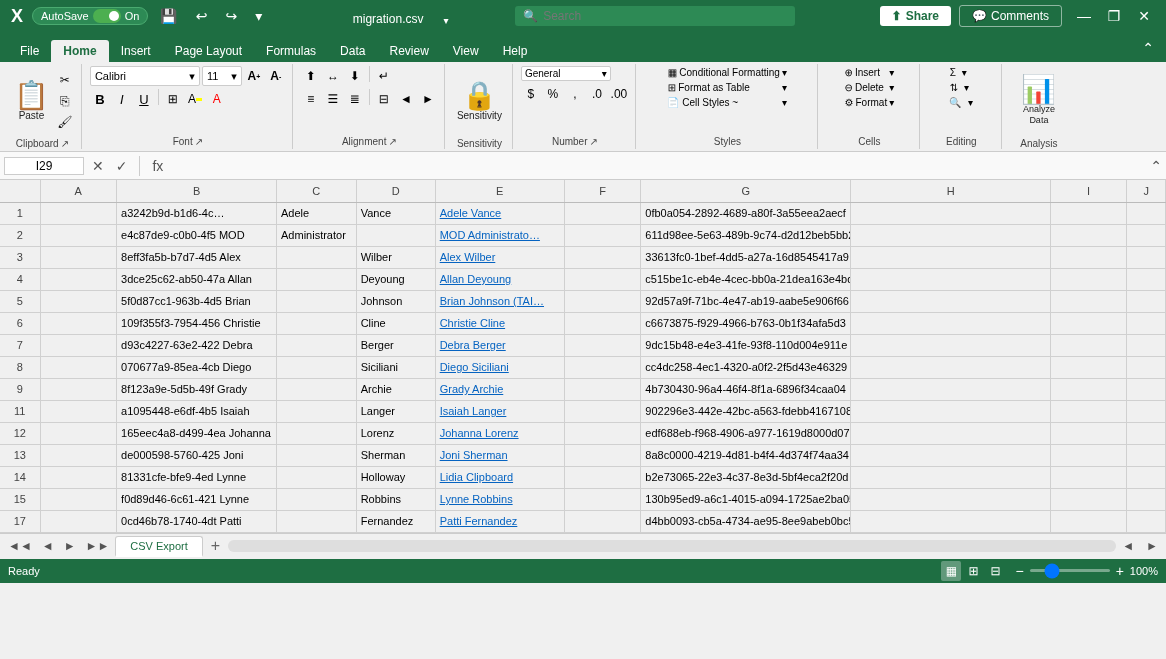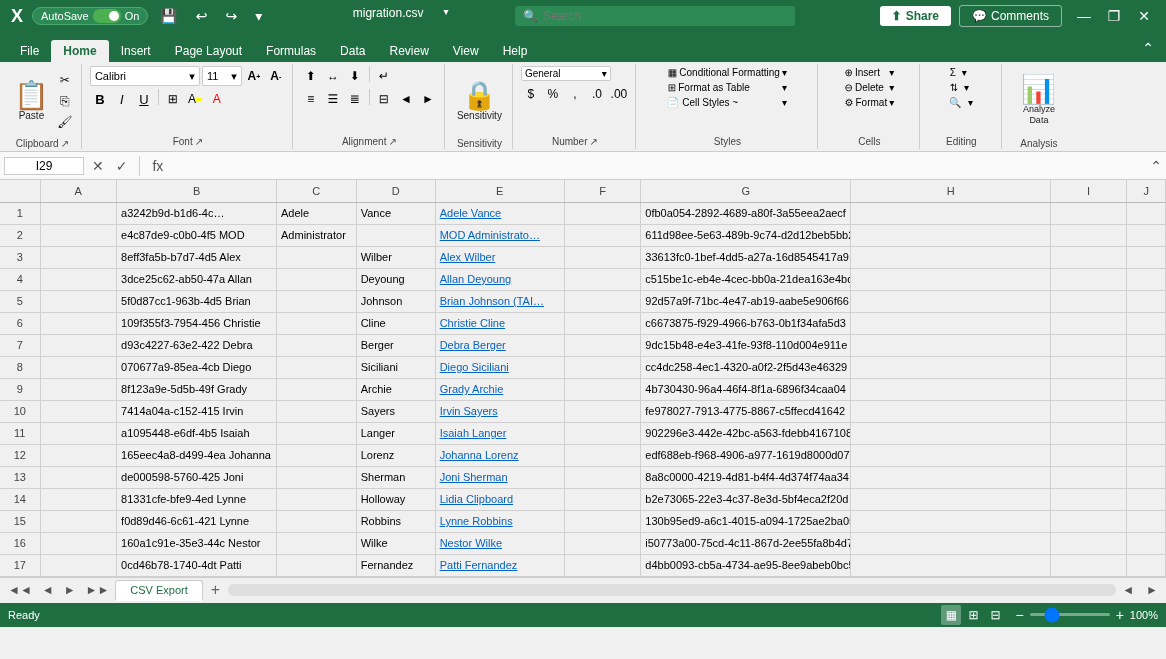--- a/index.html
+++ b/index.html
@@ -9,21 +9,21 @@
     .title-bar {
       background: #1e6e42;
       color: white;
       height: 32px;
       display: flex;
       align-items: center;
       padding: 0 8px;
       justify-content: space-between;
     }
     .title-bar-left { display: flex; align-items: center; gap: 6px; }
-    .title-bar-center { display: flex; align-items: flex-start; gap: 20px; flex: 1; justify-content: center; }
+    .title-bar-center { display: flex; align-items: flex-end; gap: 20px; flex: 1; justify-content: center; }
     .title-bar-right { display: flex; align-items: center; gap: 8px; }
     .autosave-badge { background: #2d8a55; border: 1px solid #4aaa70; border-radius: 10px; padding: 1px 8px; font-size: 11px; display: flex; align-items: center; gap: 4px; }
     .autosave-toggle { background: #4CAF50; border-radius: 8px; width: 28px; height: 14px; display: inline-block; position: relative; }
     .autosave-toggle::after { content: ''; position: absolute; right: 2px; top: 2px; width: 10px; height: 10px; background: white; border-radius: 50%; }
     .title-filename { font-size: 12px; font-weight: 500; }
     .title-btn { background: none; border: none; color: white; cursor: pointer; padding: 2px 6px; font-size: 14px; border-radius: 3px; }
     .search-box { background: #2d8a55; border: none; border-radius: 3px; color: white; padding: 3px 28px 3px 28px; width: 280px; font-size: 12px; outline: none; }
     .search-wrap { position: relative; display: flex; align-items: center; }
     .search-wrap .search-icon-inner { position: absolute; left: 8px; color: white; font-size: 12px; }
     .win-controls { display: flex; gap: 2px; }
@@ -543,33 +543,20 @@
             <td style="max-width: 80px; overflow: hidden; white-space: nowrap;"></td>
             <td style="max-width: 80px; overflow: hidden; white-space: nowrap;">Archie</td>
             <td style="max-width: 130px; overflow: hidden; white-space: nowrap; color: rgb(5, 99, 193); text-decoration: underline; cursor: pointer;">Grady Archie</td>
             <td style="max-width: 80px; overflow: hidden; white-space: nowrap;"></td>
             <td style="max-width: 210px; overflow: hidden; white-space: nowrap;">4b730430-96a4-46f4-8f1a-6896f34caa04</td>
             <td style="max-width: 210px; overflow: hidden; white-space: nowrap;"></td>
             <td style="max-width: 80px; overflow: hidden; white-space: nowrap;"></td>
             <td style="width: 40px;"></td>
           </tr>
           <tr>
-            <td class="row-num">10</td>
-            <td style="max-width: 80px; overflow: hidden; white-space: nowrap;"></td>
-            <td style="max-width: 160px; overflow: hidden; white-space: nowrap;">7414a04a-c152-415 Irvin</td>
-            <td style="max-width: 80px; overflow: hidden; white-space: nowrap;"></td>
-            <td style="max-width: 80px; overflow: hidden; white-space: nowrap;">Sayers</td>
-            <td style="max-width: 130px; overflow: hidden; white-space: nowrap; color: rgb(5, 99, 193); text-decoration: underline; cursor: pointer;">Irvin Sayers</td>
-            <td style="max-width: 80px; overflow: hidden; white-space: nowrap;"></td>
-            <td style="max-width: 210px; overflow: hidden; white-space: nowrap;">fe978027-7913-4775-8867-c5ffecd41642</td>
-            <td style="max-width: 210px; overflow: hidden; white-space: nowrap;"></td>
-            <td style="max-width: 80px; overflow: hidden; white-space: nowrap;"></td>
-            <td style="width: 40px;"></td>
-          </tr>
-          <tr>
             <td class="row-num">11</td>
             <td style="max-width: 80px; overflow: hidden; white-space: nowrap;"></td>
             <td style="max-width: 160px; overflow: hidden; white-space: nowrap;">a1095448-e6df-4b5 Isaiah</td>
             <td style="max-width: 80px; overflow: hidden; white-space: nowrap;"></td>
             <td style="max-width: 80px; overflow: hidden; white-space: nowrap;">Langer</td>
             <td style="max-width: 130px; overflow: hidden; white-space: nowrap; color: rgb(5, 99, 193); text-decoration: underline; cursor: pointer;">Isaiah Langer</td>
             <td style="max-width: 80px; overflow: hidden; white-space: nowrap;"></td>
             <td style="max-width: 210px; overflow: hidden; white-space: nowrap;">902296e3-442e-42bc-a563-fdebb4167108</td>
             <td style="max-width: 210px; overflow: hidden; white-space: nowrap;"></td>
             <td style="max-width: 80px; overflow: hidden; white-space: nowrap;"></td>
@@ -616,33 +603,20 @@
           </tr>
           <tr>
             <td class="row-num">15</td>
             <td style="max-width: 80px; overflow: hidden; white-space: nowrap;"></td>
             <td style="max-width: 160px; overflow: hidden; white-space: nowrap;">f0d89d46-6c61-421 Lynne</td>
             <td style="max-width: 80px; overflow: hidden; white-space: nowrap;"></td>
             <td style="max-width: 80px; overflow: hidden; white-space: nowrap;">Robbins</td>
             <td style="max-width: 130px; overflow: hidden; white-space: nowrap; color: rgb(5, 99, 193); text-decoration: underline; cursor: pointer;">Lynne Robbins</td>
             <td style="max-width: 80px; overflow: hidden; white-space: nowrap;"></td>
             <td style="max-width: 210px; overflow: hidden; white-space: nowrap;">130b95ed9-a6c1-4015-a094-1725ae2ba05d</td>
-            <td style="max-width: 210px; overflow: hidden; white-space: nowrap;"></td>
-            <td style="max-width: 80px; overflow: hidden; white-space: nowrap;"></td>
-            <td style="width: 40px;"></td>
-          </tr>
-          <tr>
-            <td class="row-num">16</td>
-            <td style="max-width: 80px; overflow: hidden; white-space: nowrap;"></td>
-            <td style="max-width: 160px; overflow: hidden; white-space: nowrap;">160a1c91e-35e3-44c Nestor</td>
-            <td style="max-width: 80px; overflow: hidden; white-space: nowrap;"></td>
-            <td style="max-width: 80px; overflow: hidden; white-space: nowrap;">Wilke</td>
-            <td style="max-width: 130px; overflow: hidden; white-space: nowrap; color: rgb(5, 99, 193); text-decoration: underline; cursor: pointer;">Nestor Wilke</td>
-            <td style="max-width: 80px; overflow: hidden; white-space: nowrap;"></td>
-            <td style="max-width: 210px; overflow: hidden; white-space: nowrap;">i50773a00-75cd-4c11-867d-2ee55fa8b4d7</td>
             <td style="max-width: 210px; overflow: hidden; white-space: nowrap;"></td>
             <td style="max-width: 80px; overflow: hidden; white-space: nowrap;"></td>
             <td style="width: 40px;"></td>
           </tr>
           <tr>
             <td class="row-num">17</td>
             <td style="max-width: 80px; overflow: hidden; white-space: nowrap;"></td>
             <td style="max-width: 160px; overflow: hidden; white-space: nowrap;">0cd46b78-1740-4dt Patti</td>
             <td style="max-width: 80px; overflow: hidden; white-space: nowrap;"></td>
             <td style="max-width: 80px; overflow: hidden; white-space: nowrap;">Fernandez</td>

